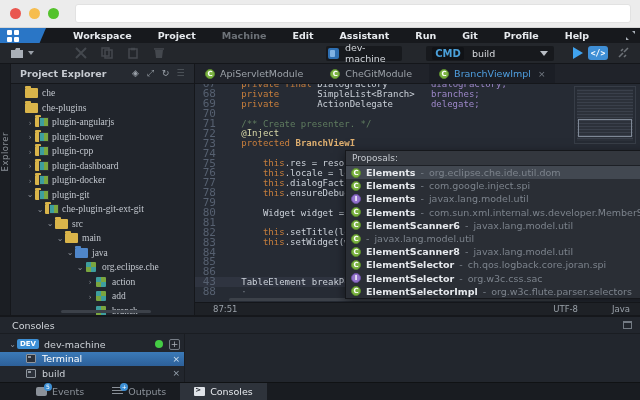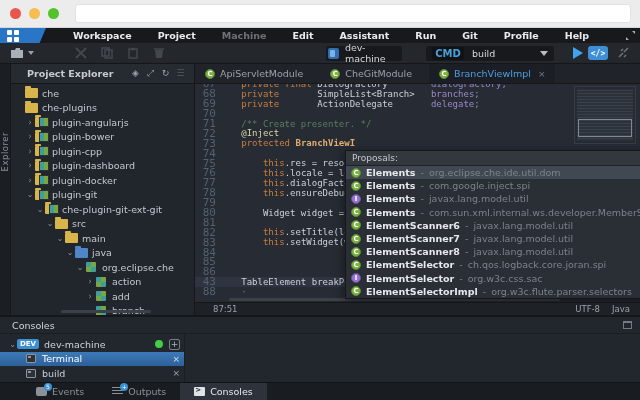--- a/index.html
+++ b/index.html
@@ -43,26 +43,26 @@
   .play-tri { width:0; height:0; border-top:6px solid transparent; border-bottom:6px solid transparent; border-left:10px solid #40a3ef; }
   .right-ics { margin-left:auto; margin-right:8px; display:flex; gap:6px; align-items:center; }
   .code-btn { width:20px; height:14px; background:#3f8fd6; border-radius:3px; color:#fff; font-size:8px; font-weight:bold; display:flex; align-items:center; justify-content:center; font-family:"DejaVu Sans Mono",monospace; }
 
   
   .main { flex:1; display:flex; min-height:0; background:#21252c; }
   .side-strip { width:11px; background:#1b1e23; flex:none; display:flex; flex-direction:column; align-items:center; border-right:1px solid #15171b; }
   .strip-label { writing-mode:vertical-rl; transform:rotate(180deg); color:#8a9097; font-size:8.5px; margin-top:68px; letter-spacing:.5px; }
 
   .explorer { width:184px; flex:none; display:flex; flex-direction:column; border-right:1px solid #15171b; background:#21252c; position:relative; }
-  .exp-header { height:20px; background:#262a31; border-bottom:1px solid #15171b; display:flex; align-items:center; padding:0 6px 0 16px; flex:none; }
+  .exp-header { height:20px; background:#262a31; border-bottom:1px solid #15171b; display:flex; align-items:center; padding:0 6px 0 9px; flex:none; }
   .exp-title { color:#c7cbd1; font-size:9.5px; font-weight:bold; flex:1; }
   .exp-hic { color:#9aa1a9; font-size:9px; width:15px; text-align:center; }
   .exp-hic.dim { color:#565c63; }
   .tree { flex:1; overflow:hidden; padding-top:2px; }
-  .tree-row { height:14.5px; display:flex; align-items:center; color:#c3c8cf; font-size:9.5px; white-space:nowrap; }
+  .tree-row { height:14.5px; display:flex; align-items:center; color:#c3c8cf; font-size:9.5px; white-space:nowrap;font-family:Liberation Serif, serif; }
   .tw { width:10px; flex:none; color:#8d939b; font-size:8px; text-align:center; }
   .ticon { width:13px; height:10px; flex:none; margin-right:4px; position:relative; }
   .ic-folder { background:#d9b44a; border-radius:1px; }
   .ic-folder:before { content:""; position:absolute; top:-2px; left:0; width:6px; height:2px; background:#d9b44a; border-radius:1px 1px 0 0; }
   .ic-folderblue { background:#4f86c9; border-radius:1px; }
   .ic-folderblue:before { content:""; position:absolute; top:-2px; left:0; width:6px; height:2px; background:#4f86c9; border-radius:1px 1px 0 0; }
   .ic-module { background:#d9b44a; border-radius:1px; }
   .ic-module:before { content:""; position:absolute; top:-2px; left:0; width:6px; height:2px; background:#d9b44a; border-radius:1px 1px 0 0; }
   .ic-module:after { content:""; position:absolute; right:0px; top:1px; width:8px; height:8px; background:
       linear-gradient(90deg,#3e9e9e 50%,#7aa63f 50%); outline:1px solid #2c3036; }
@@ -103,21 +103,21 @@
   .popup { position:absolute; left:150px; top:66px; width:310px; background:#2a2e35; border:1px solid #15171b; box-shadow:0 3px 10px rgba(0,0,0,.5); font-size:9.5px; z-index:5; }
   .popup-header { background:#33373e; color:#c6cad0; padding:2px 6px; font-size:9px; border-bottom:1px solid #1d2026; }
   .prop-row { display:flex; align-items:center; gap:5px; height:13.2px; padding:0 5px; white-space:nowrap; overflow:hidden; }
   .prop-row.selected { background:#424851; }
   .prop-name { color:#e6e9ed; font-weight:bold; }
   .prop-sep { color:#7c838c; }
   .prop-pkg { color:#7c838c; }
 
   .estatus { height:13px; background:#1e2126; border-top:1px solid #14161a; display:flex; align-items:center; flex:none; font-size:8.5px; color:#9aa1a9; padding:0 10px; }
   .epos { margin-left:8px; }
-  .eright { margin-left:auto; display:flex; gap:12px; }
+  .eright { margin-left:auto; display:flex; gap:34px; }
 
   
   .bottom-panel { height:67px; flex:none; background:#22262d; border-top:2px solid #15171b; display:flex; flex-direction:column; }
   .bp-header { height:17px; display:flex; align-items:center; padding:0 8px 0 12px; border-bottom:1px solid #1a1d22; flex:none; }
   .bp-title { color:#d2d6db; font-size:9.5px; flex:1; }
   .bp-hic { width:9px; height:8px; border:1px solid #737a83; border-top-width:2px; }
   .bp-body { flex:1; display:flex; min-height:0; }
   .proc-tree { width:185px; flex:none; padding-top:3px; border-right:1px solid #1a1d22; }
   .proc-row { height:14.5px; display:flex; align-items:center; font-size:9.5px; color:#ccd1d7; padding:0 4px 0 8px; }
   .proc-row .tw { width:9px; }
@@ -537,21 +537,20 @@
 
               <div class="prop-row">
                 <span class="cicon cls">C</span>
                 <span class="prop-name">ElementScanner6</span>
                 <span class="prop-sep">-</span>
                 <span class="prop-pkg">javax.lang.model.util</span>
               </div>
 
               <div class="prop-row">
                 <span class="cicon cls">C</span>
-                <span class="prop-name">ElementScanner7</span>
                 <span class="prop-sep">-</span>
                 <span class="prop-pkg">javax.lang.model.util</span>
               </div>
 
               <div class="prop-row">
                 <span class="cicon cls">C</span>
                 <span class="prop-name">ElementScanner8</span>
                 <span class="prop-sep">-</span>
                 <span class="prop-pkg">javax.lang.model.util</span>
               </div>

